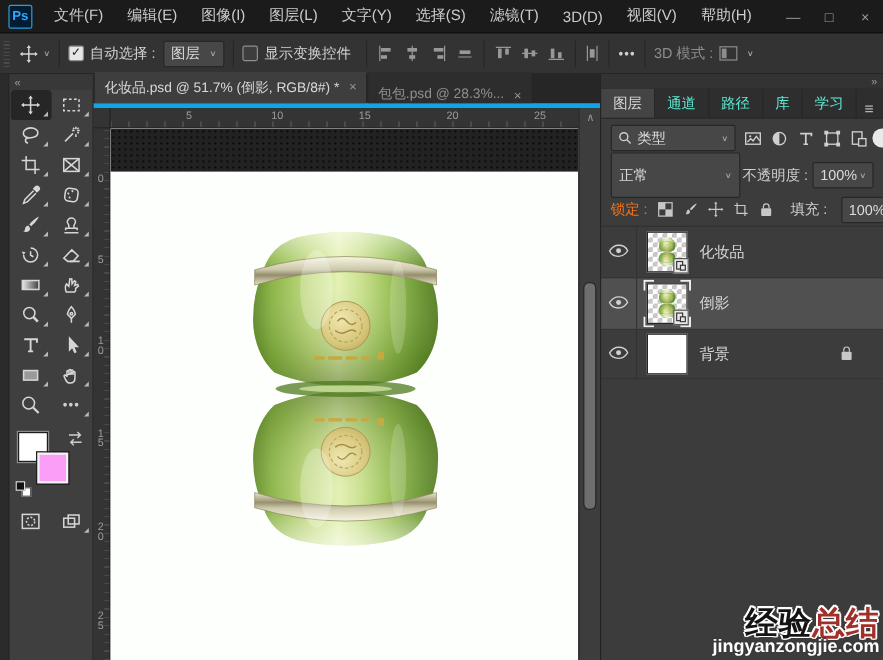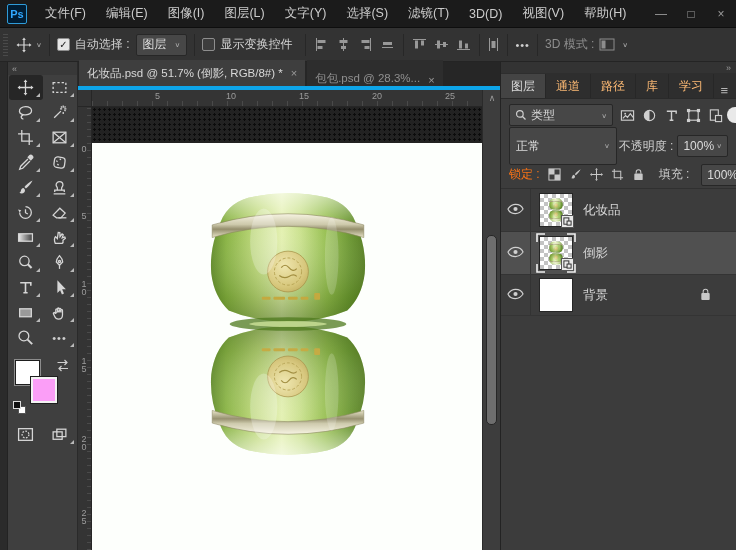--- a/index.html
+++ b/index.html
@@ -76,21 +76,21 @@
     background-image:radial-gradient(#0b0b0b 1px, transparent 1.2px); background-size:5px 5px; }
   .jar { position:absolute; left:113px; top:81px; }
   .vscroll { position:absolute; right:0; top:0; bottom:0; width:18px; background:#3d3d3d; border-left:1px solid #2a2a2a; }
   .vscroll .arrow { position:absolute; top:3px; left:0; width:18px; text-align:center; color:#9a9a9a; font-size:9px; }
   .vscroll .thumb { position:absolute; left:3px; width:11px; top:145px; height:190px; background:#6e6e6e; border-radius:5px; }
 
   
   .layerspanel { width:236px; background:#3c3c3c; border-left:1px solid #232323; position:relative; display:flex; flex-direction:column; }
   .pp-head { height:11px; background:#333333; display:flex; justify-content:flex-end; align-items:center; padding-right:5px; color:#9a9a9a; font-size:9px; }
   .pp-tabs { height:26px; background:#2e2e2e; display:flex; align-items:flex-end; border-bottom:1px solid #2a2a2a; }
-  .pp-tab { height:24px; padding:0 10px; display:flex; align-items:center; font-size:12px; color:#fdba74; border-right:1px solid #272727; }
+  .pp-tab { height:24px; padding:0 10px; display:flex; align-items:center; font-size:12px; color:#5eead4; border-right:1px solid #272727; }
   .pp-tab.active { background:#444444; color:#dadada; }
   .pp-menu { margin-left:auto; color:#b5b5b5; padding-right:8px; font-size:13px; }
   .filter-row { height:32px; display:flex; align-items:center; padding:0 8px; gap:7px; }
   .filter-dd { width:104px; height:22px; background:#474747; border:1px solid #272727; border-radius:2px;
     display:flex; align-items:center; padding:0 5px; color:#dcdcdc; }
   .filter-dd .chev { margin-left:auto; }
   .f-ic { display:flex; align-items:center; }
   .f-ic svg { stroke:#cfcfcf; fill:none; stroke-width:1.2; }
   .f-ic svg .f { fill:#cfcfcf; stroke:none; }
   .clip-circle { position:absolute; right:-7px; width:16px; height:16px; border-radius:50%; background:#e9e9e9; }
@@ -708,14 +708,20 @@
             <svg width="13" height="14" viewBox="0 0 14 15">
                 <rect class="f" x="2.5" y="6.5" width="9" height="7.5" rx="1"></rect>
                 <path d="M4.5 6.5V4.8a2.5 2.5 0 015 0v1.7"></path>
               </svg>
           </span>
         </div>
       </div>
     </div>
   </div>
 
+  <div class="watermark">
+    <div class="wm1">
+      <span class="blk">经验</span><span class="red">总结</span>
+    </div>
+    <div class="wm2">jingyanzongjie.com</div>
+  </div>
 
 </div>
 
 </body></html>

